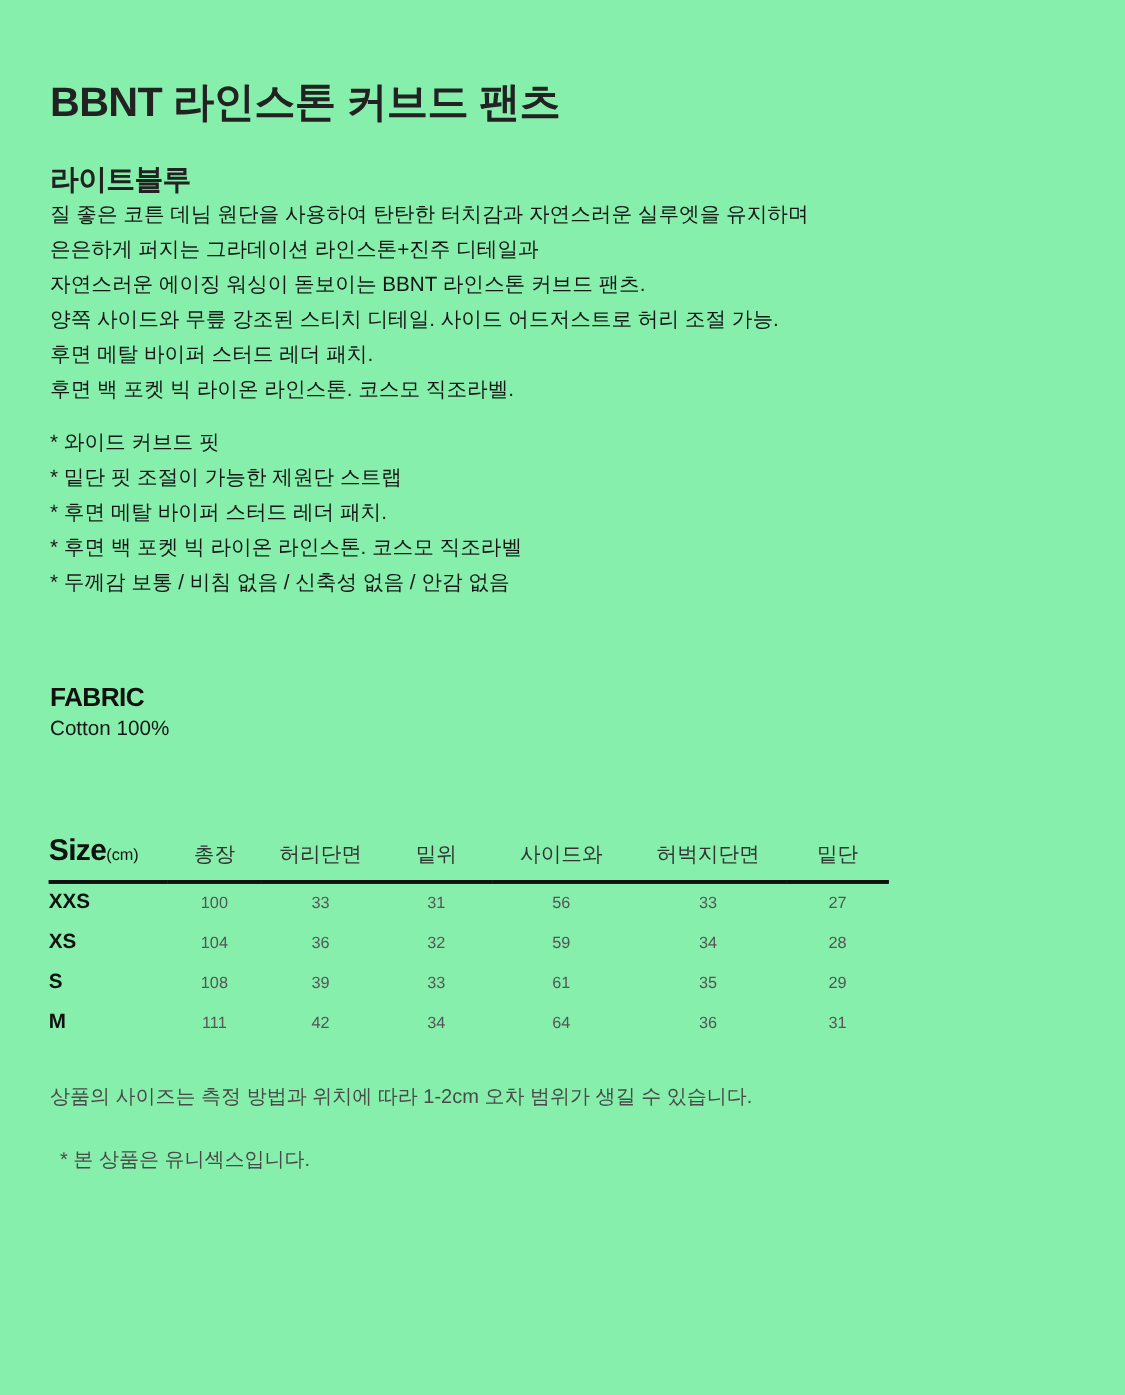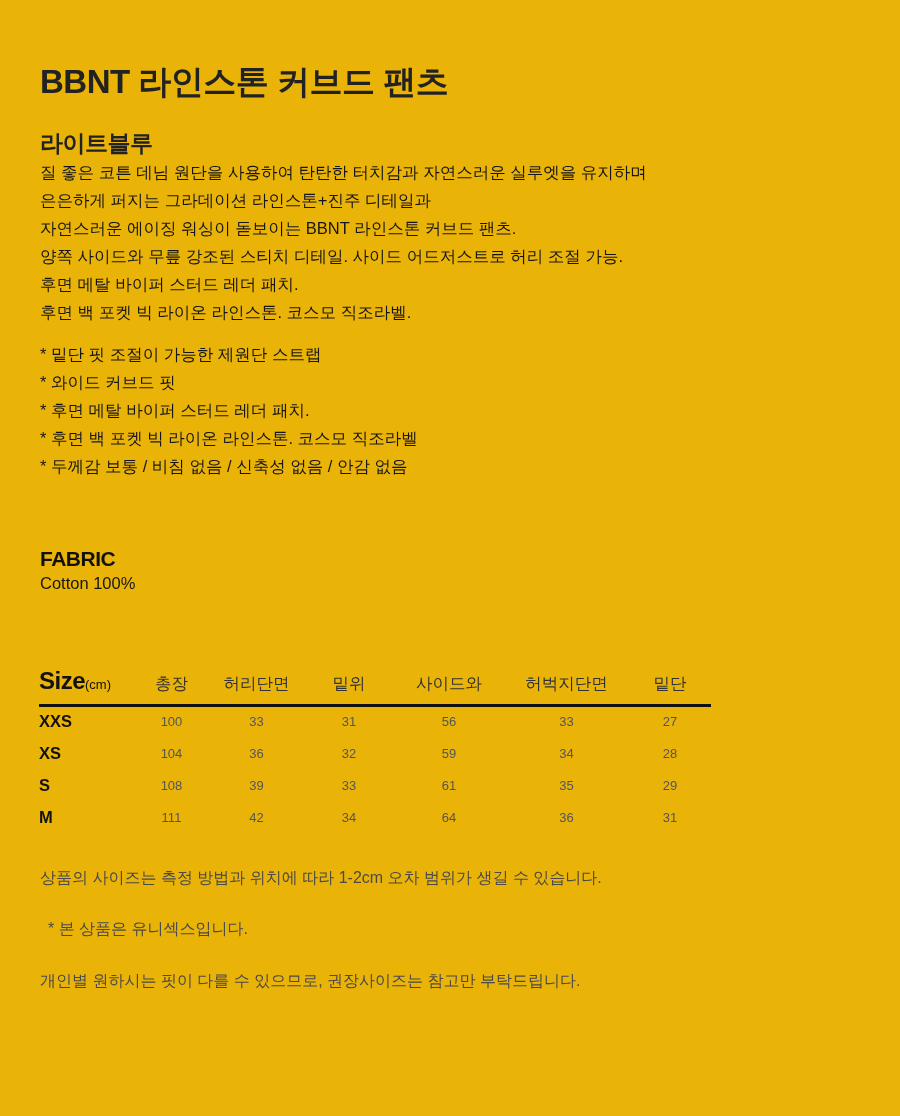--- a/index.html
+++ b/index.html
@@ -1,18 +1,18 @@
 <!DOCTYPE html>
 <html lang="ko"><head>
 <meta charset="utf-8">
 <style>
   * { margin:0; padding:0; box-sizing:border-box; }
   html,body { background:#ffffff; }
   .page {
-    width:900px; height:1116px; background:#eab308;
+    width:900px; height:1116px; background:#86efac;
     font-family:"Liberation Sans","DejaVu Sans",sans-serif;
     color:#161616; overflow:hidden; position:relative;
   }
   .content { padding-left:40px; padding-right:30px; }
 
   .product-title {
     margin-top:62px; font-size:33px; line-height:40px;
     font-weight:800; color:#222222; letter-spacing:-0.5px;
   }
   .product-color {
@@ -70,22 +70,22 @@
 
     <div class="desc-block">
       <div class="text-line">질 좋은 코튼 데님 원단을 사용하여 탄탄한 터치감과 자연스러운 실루엣을 유지하며</div>
       <div class="text-line">은은하게 퍼지는 그라데이션 라인스톤+진주 디테일과</div>
       <div class="text-line">자연스러운 에이징 워싱이 돋보이는 BBNT 라인스톤 커브드 팬츠.</div>
       <div class="text-line">양쪽 사이드와 무릎 강조된 스티치 디테일. 사이드 어드저스트로 허리 조절 가능.</div>
       <div class="text-line">후면 메탈 바이퍼 스터드 레더 패치.</div>
       <div class="text-line">후면 백 포켓 빅 라이온 라인스톤. 코스모 직조라벨.</div>
     </div>
     <div class="feature-block">
+      <div class="text-line">* 와이드 커브드 핏</div>
       <div class="text-line">* 밑단 핏 조절이 가능한 제원단 스트랩</div>
-      <div class="text-line">* 와이드 커브드 핏</div>
       <div class="text-line">* 후면 메탈 바이퍼 스터드 레더 패치.</div>
       <div class="text-line">* 후면 백 포켓 빅 라이온 라인스톤. 코스모 직조라벨</div>
       <div class="text-line">* 두께감 보통 / 비침 없음 / 신축성 없음 / 안감 없음</div>
     </div>
 
     <h3 class="section-heading fabric-heading">FABRIC</h3>
     <div class="fabric-comp">Cotton 100%</div>
 
     <table class="size-table">
       <colgroup>
@@ -144,17 +144,16 @@
           <td>64</td>
           <td>36</td>
           <td>31</td>
         </tr>
       </tbody>
     </table>
 
     <div class="notes">
       <div class="note-line note-1">상품의 사이즈는 측정 방법과 위치에 따라 1-2cm 오차 범위가 생길 수 있습니다.</div>
       <div class="note-line note-2">* 본 상품은 유니섹스입니다.</div>
-      <div class="note-line note-3">개인별 원하시는 핏이 다를 수 있으므로, 권장사이즈는 참고만 부탁드립니다.</div>
     </div>
 
   </div>
 </div>
 
 </body></html>

